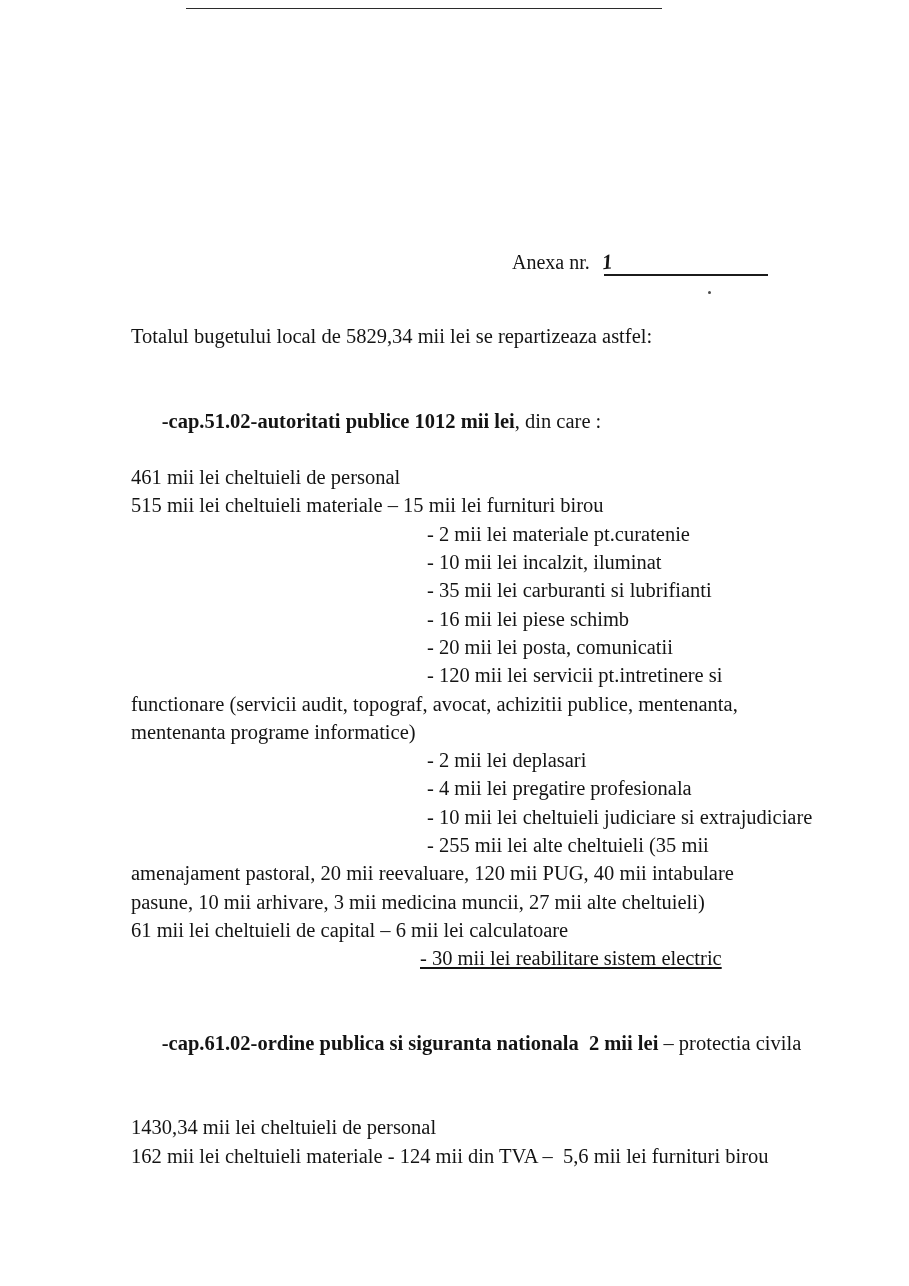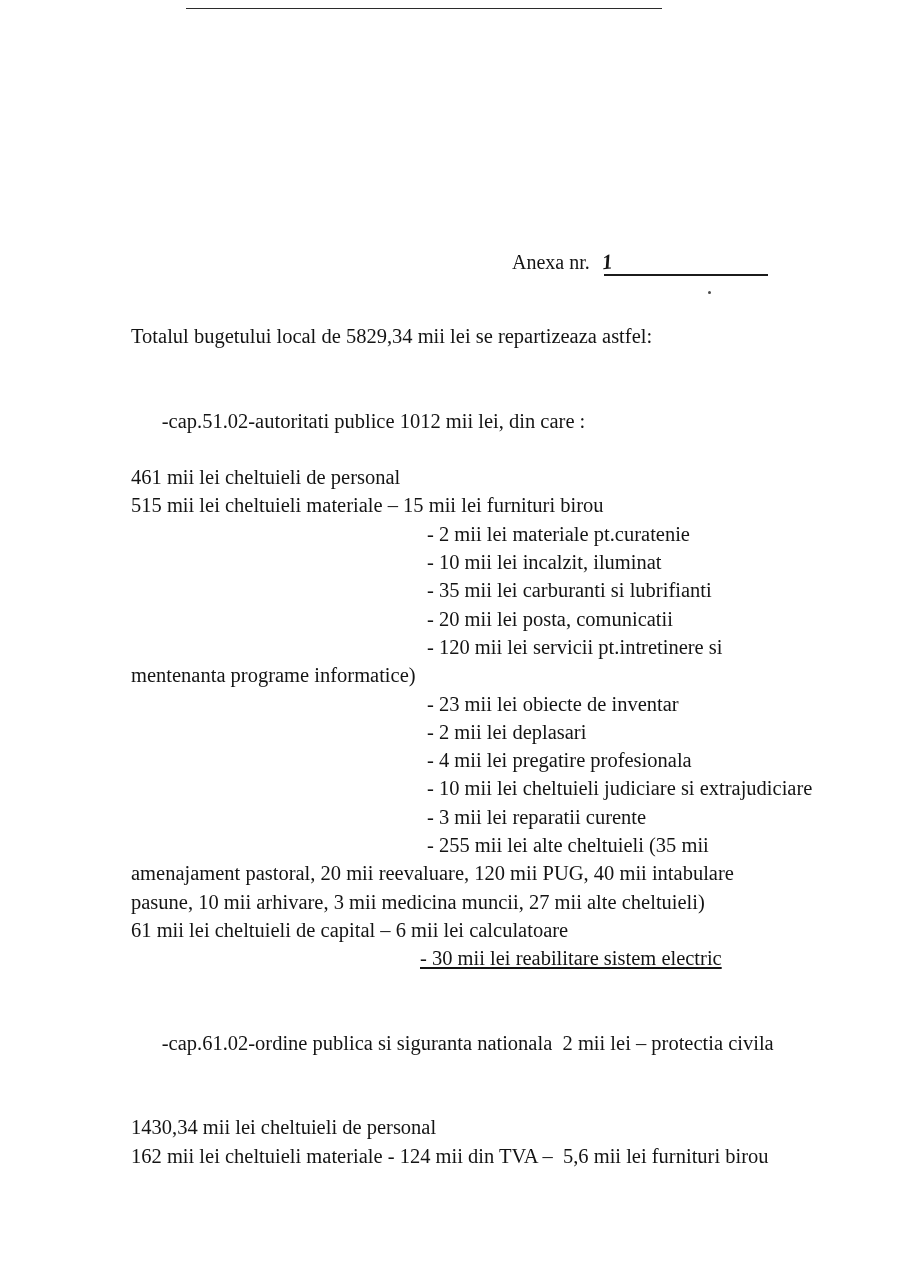--- a/index.html
+++ b/index.html
@@ -78,21 +78,21 @@
     top: 322px;
     left: 131px;
     width: 760px;
     font-size: 20.5px;
     line-height: 28.3px;
   }
   .line {
     white-space: pre;
   }
   .b {
-    font-weight: 400;
+    font-weight: 700;
   }
   .gap-md {
     height: 28px;
   }
   .indent-sub {
     padding-left: 296px;
   }
   .indent-sub2 {
     padding-left: 289px;
     text-decoration: underline;
@@ -119,28 +119,28 @@
     <div class="gap-md"></div>
 
     <div class="line">
       <span class="b">-cap.51.02-autoritati publice 1012 mii lei</span><span>, din care :</span>
     </div>
     <div class="line">461 mii lei cheltuieli de personal</div>
     <div class="line">515 mii lei cheltuieli materiale – 15 mii lei furnituri birou</div>
     <div class="line indent-sub">- 2 mii lei materiale pt.curatenie</div>
     <div class="line indent-sub">- 10 mii lei incalzit, iluminat</div>
     <div class="line indent-sub">- 35 mii lei carburanti si lubrifianti</div>
+    <div class="line indent-sub">- 16 mii lei piese schimb</div>
     <div class="line indent-sub">- 20 mii lei posta, comunicatii</div>
     <div class="line indent-sub">- 120 mii lei servicii pt.intretinere si</div>
+    <div class="line">functionare (servicii audit, topograf, avocat, achizitii publice, mentenanta,</div>
     <div class="line">mentenanta programe informatice)</div>
-    <div class="line indent-sub">- 23 mii lei obiecte de inventar</div>
     <div class="line indent-sub">- 2 mii lei deplasari</div>
     <div class="line indent-sub">- 4 mii lei pregatire profesionala</div>
     <div class="line indent-sub">- 10 mii lei cheltuieli judiciare si extrajudiciare</div>
-    <div class="line indent-sub">- 3 mii lei reparatii curente</div>
     <div class="line indent-sub">- 255 mii lei alte cheltuieli (35 mii</div>
     <div class="line">amenajament pastoral, 20 mii reevaluare, 120 mii PUG, 40 mii intabulare</div>
     <div class="line">pasune, 10 mii arhivare, 3 mii medicina muncii, 27 mii alte cheltuieli)</div>
     <div class="line">61 mii lei cheltuieli de capital – 6 mii lei calculatoare</div>
     <div class="line indent-sub2">- 30 mii lei reabilitare sistem electric</div>
 
     <div class="gap-md"></div>
 
     <div class="line">
       <span class="b">-cap.61.02-ordine publica si siguranta nationala  2 mii lei</span><span> – protectia civila</span>

